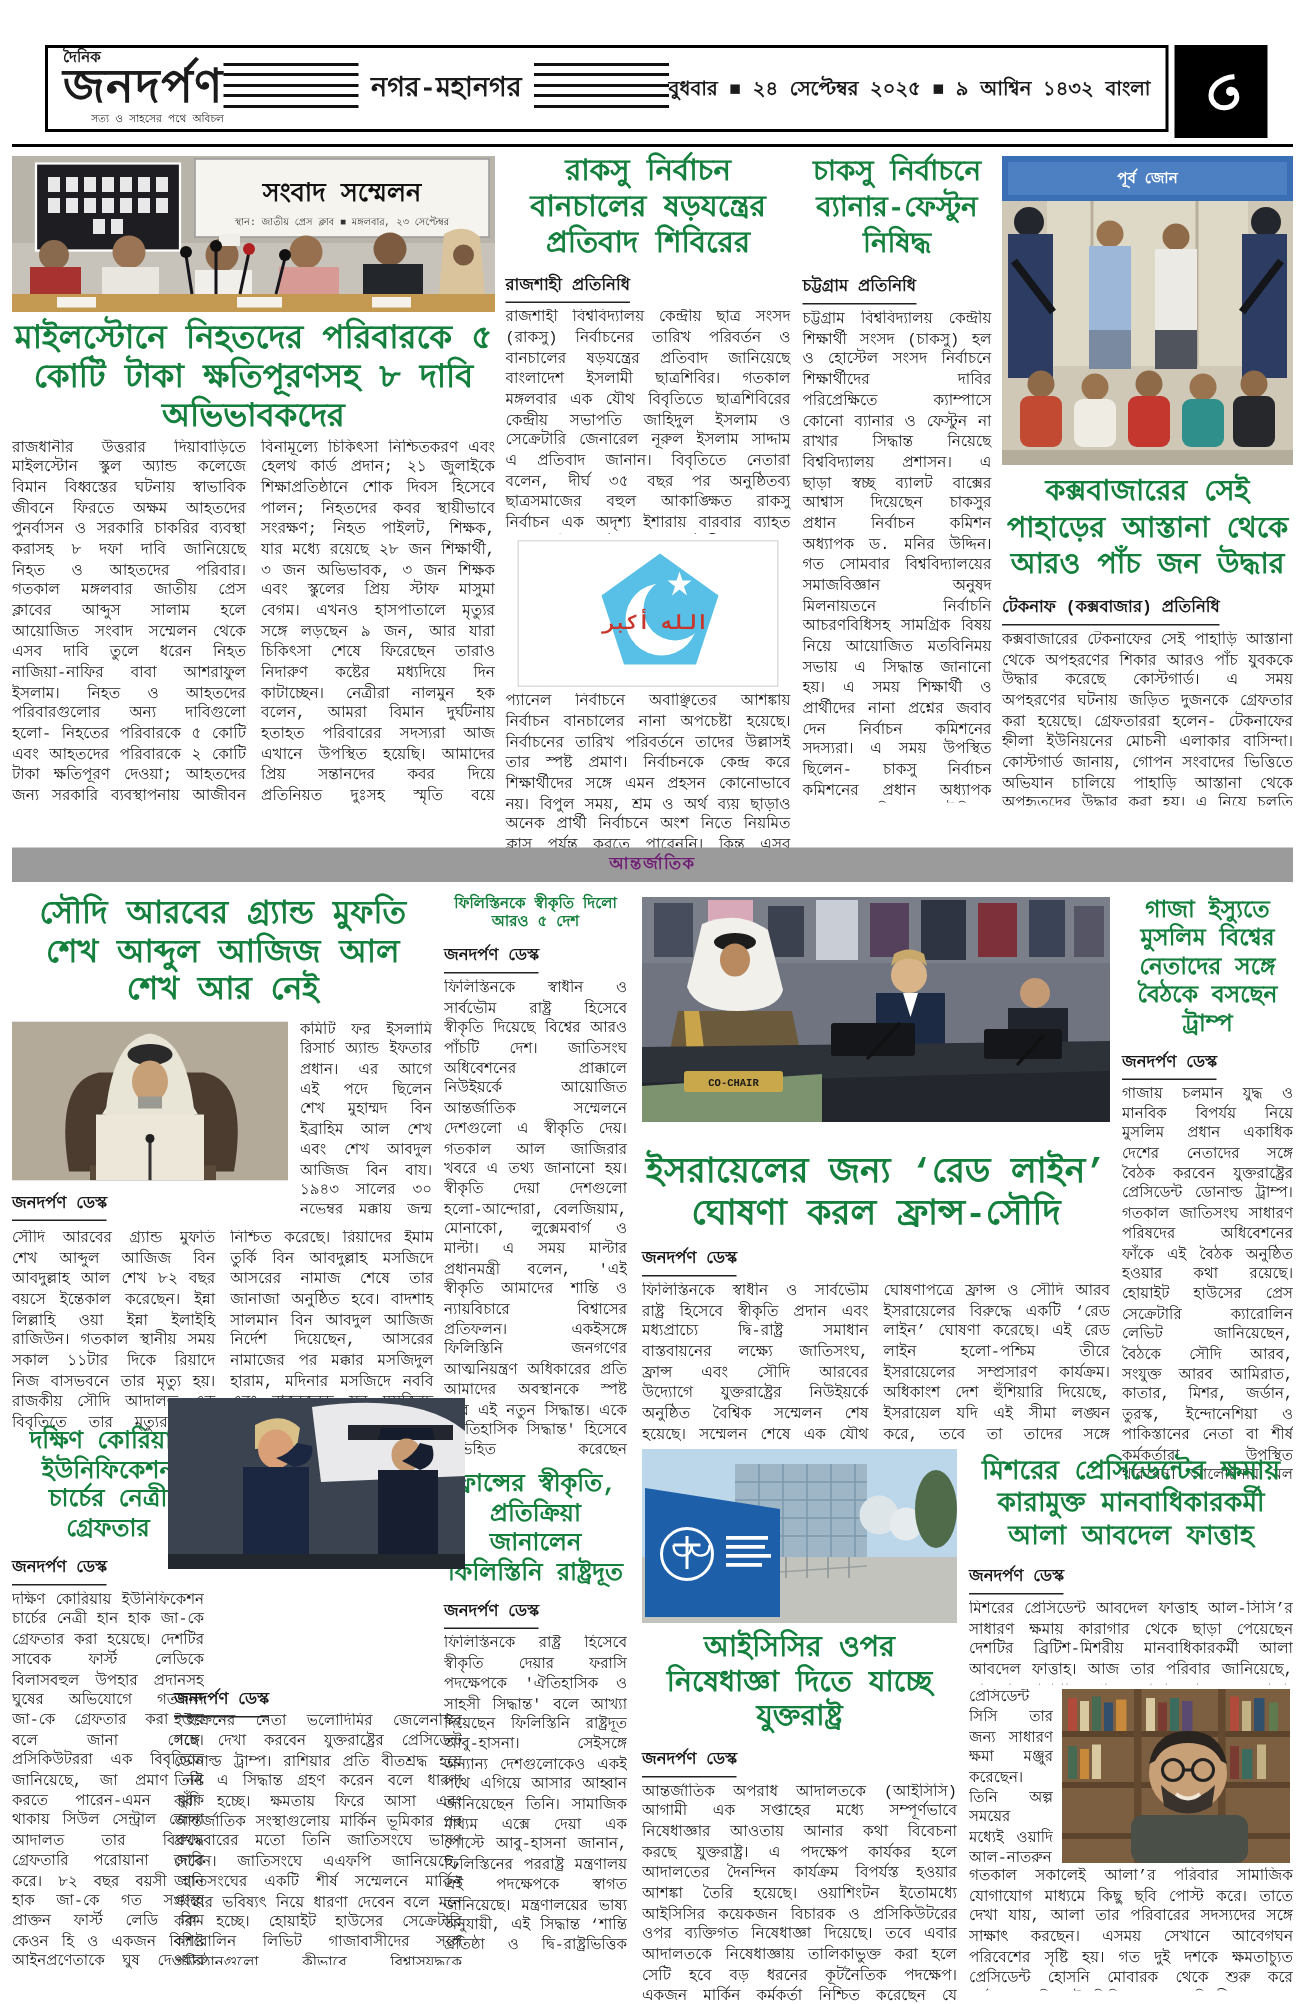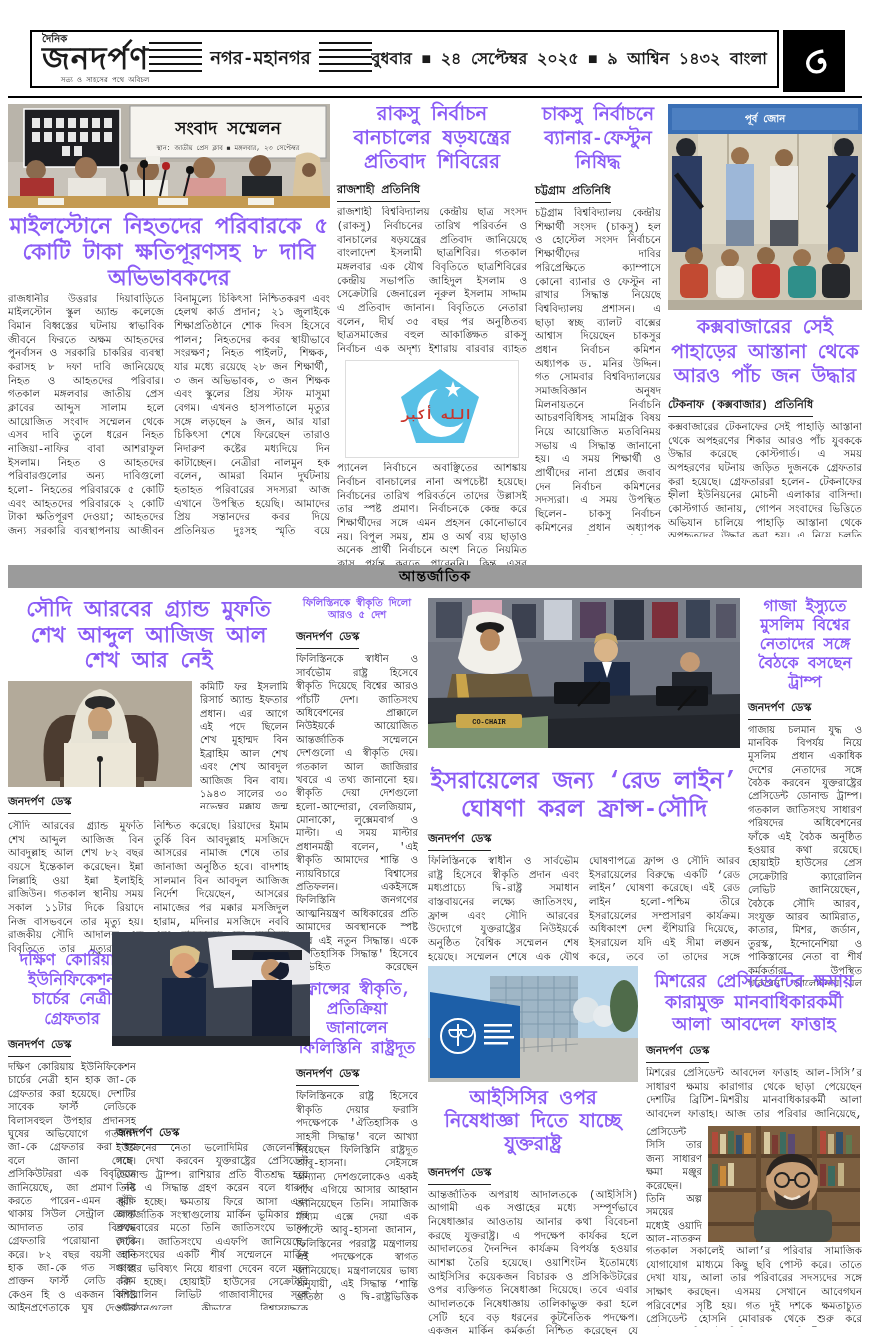--- a/index.html
+++ b/index.html
@@ -8,36 +8,36 @@
   .abs{position:absolute;}
   
   .mast-box{left:30px;top:30px;width:749px;height:58px;border:2px solid #000;
             display:flex;align-items:center;justify-content:space-between;padding:0 10px;box-sizing:border-box;background:#fff;}
   .brand{line-height:1;}
   .brand .daily{font-size:10px;font-weight:bold;}
   .brand .name{font-size:31px;font-weight:bold;letter-spacing:1px;}
   .brand .tagline{font-size:7px;text-align:right;margin-top:1px;}
   .deco-lines{width:118px;height:34px;background:repeating-linear-gradient(#111 0 2px,transparent 2px 7px);}
   .mast-section{font-size:18px;font-weight:bold;white-space:nowrap;padding:0 8px;}
-  .mast-date{font-size:16px;font-weight:bold;white-space:nowrap;}
+  .mast-date{font-size:13px;font-weight:bold;white-space:nowrap;}
   .pagenum-box{left:783px;top:30px;width:62px;height:62px;background:#000;color:#fff;
                display:flex;align-items:center;justify-content:center;}
   .pagenum-box span{font-size:40px;font-weight:bold;transform:rotate(90deg);display:block;}
   .top-rule{left:8px;top:96px;width:854px;height:2px;background:#000;}
   
-  .headline{font-weight:bold;color:#8b5cf6;text-align:center;line-height:1.22;}
+  .headline{font-weight:bold;color:#15803d;text-align:center;line-height:1.22;}
   .byline{display:inline-block;font-weight:bold;font-size:11px;border-bottom:1px solid #222;padding-bottom:1px;margin:6px 0 4px 0;}
   .body-txt{font-size:10.2px;line-height:1.34;text-align:justify;overflow:hidden;word-break:break-word;}
   .two-col{column-count:2;column-gap:10px;}
   .photo{display:block;overflow:hidden;background:#ddd;}
   .photo svg{display:block;}
   
   .section-bar{left:8px;top:565px;width:854px;height:23px;background:#9b9b9b;
                display:flex;align-items:center;justify-content:center;}
-  .section-bar span{color:#000000;font-weight:bold;font-size:14px;letter-spacing:1px;}
+  .section-bar span{color:#701a75;font-weight:bold;font-size:11px;letter-spacing:1px;}
 </style>
 </head>
 <body>
 
 <div id="page">
 
   <div class="abs mast-box">
     <div class="brand">
       <div class="daily">দৈনিক</div>
       <div class="name">জনদর্পণ</div>

